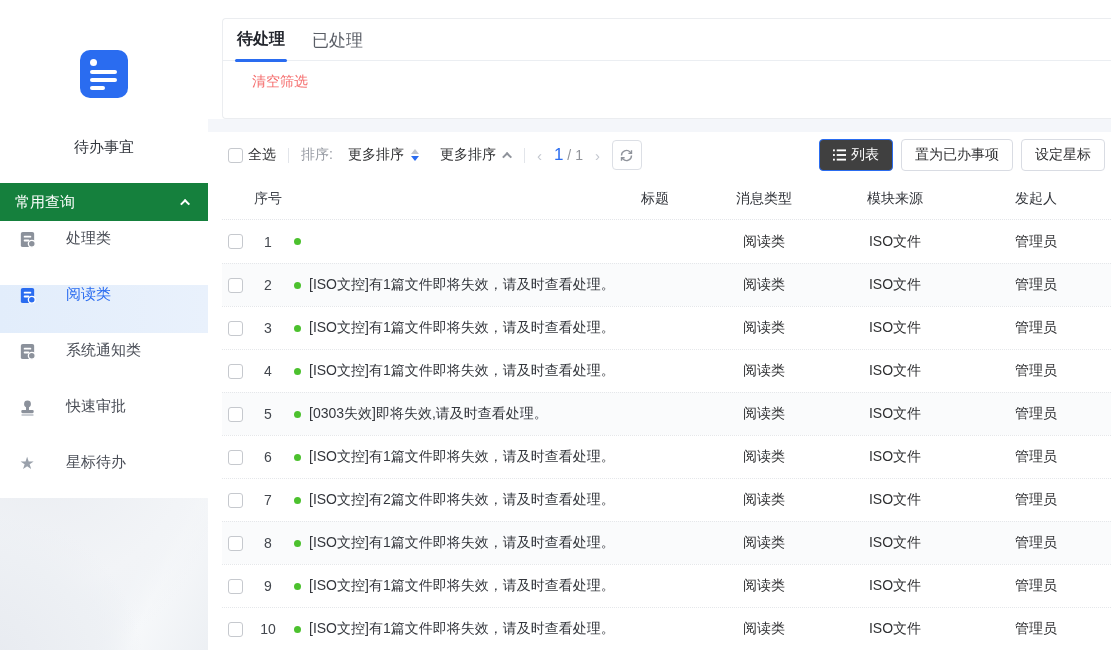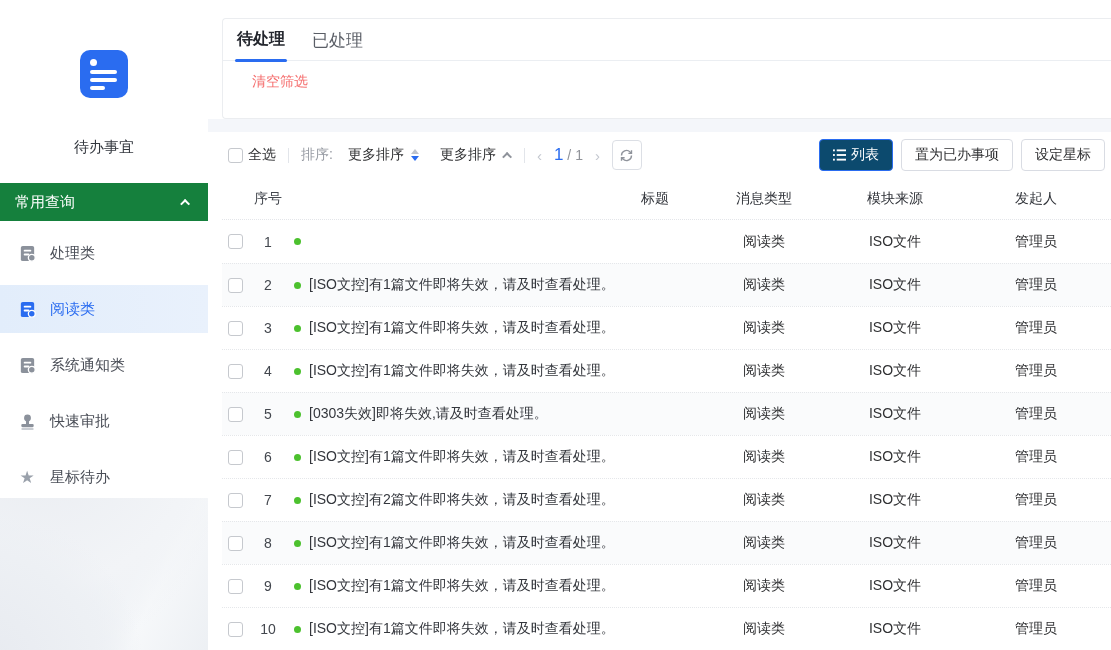--- a/index.html
+++ b/index.html
@@ -11,22 +11,22 @@
   .app-icon { width:48px; height:48px; margin:40px auto 0; background:#2a6cf0; border-radius:10px; position:relative; }
   .app-icon .dot { position:absolute; left:10px; top:9px; width:7px; height:7px; border-radius:50%; background:#fff; }
   .app-icon .l1 { position:absolute; left:10px; top:20px; width:27px; height:4px; border-radius:2px; background:#fff; }
   .app-icon .l2 { position:absolute; left:10px; top:28px; width:27px; height:4px; border-radius:2px; background:#fff; }
   .app-icon .l3 { position:absolute; left:10px; top:36px; width:15px; height:4px; border-radius:2px; background:#fff; }
   .app-label { margin-top:40px; text-align:center; font-size:15px; color:#34383f; }
   .section-header { margin-top:26px; height:38px; background:#15803d; display:flex; align-items:center;
     justify-content:space-between; padding:0 18px 0 15px; color:#fff; font-size:15px; }
   .chev-up-w { width:7px; height:7px; border-left:2px solid #fff; border-top:2px solid #fff; transform:rotate(45deg) translateY(2px); }
   .side-items { margin-top:8px; }
-  .side-item { height:48px; display:flex; align-items:center; padding-left:17px; margin-bottom:8px;
-    font-size:15px; color:#4a4e57; cursor:pointer; }
+  .side-item { height:48px; display:flex; align-items:flex-start; padding-left:17px; margin-bottom:8px;
+    font-size:15px; color:#4a4e57; cursor:pointer;gap:16px; }
   .side-item .ic { width:20px; height:20px; margin-right:13px; display:flex; align-items:center; justify-content:center; }
   .side-item.active { background:linear-gradient(90deg,#e2edfb 0%,#e9f1fc 100%); color:#2a6cf0; }
   .star-glyph { font-size:17px; color:#9aa1ab; line-height:1; }
   .side-deco { position:absolute; left:0; top:488px; width:208px; height:162px; overflow:hidden;
     background:
       radial-gradient(circle 210px at -10% 105%, #e7eaf0 0%, #edf0f4 55%, rgba(247,248,250,0) 78%),
       radial-gradient(circle 260px at 18% -40%, #e9ecf1 0%, #f2f4f7 60%, rgba(247,248,250,0) 85%),
       linear-gradient(115deg, #f1f3f6 0%, #e9edf2 45%, #f6f8fa 70%, #eceff3 100%); }
 
   
@@ -59,21 +59,21 @@
   .chev-up-g { display:inline-block; width:7px; height:7px; border-left:2px solid #8f939b; border-top:2px solid #8f939b;
     transform:rotate(45deg) translateY(2px); margin-left:9px; }
   .pg-arrow { color:#c3c7cf; font-size:15px; cursor:pointer; }
   .pg-cur { color:#2a6cf0; font-size:17px; margin:0 4px 0 12px; }
   .pg-rest { color:#909399; font-size:14px; margin-right:12px; }
   .refresh-btn { width:30px; height:30px; border:1px solid #dcdfe5; border-radius:4px; display:flex; align-items:center;
     justify-content:center; margin-left:12px; cursor:pointer; background:#fff; }
   .tb-spacer { flex:1; }
   .btn { height:32px; border-radius:4px; font-size:14px; display:inline-flex; align-items:center; justify-content:center;
     padding:0 13px; cursor:pointer; font-family:inherit; }
-  .btn-primary { background:#0c4a6e; border:1px solid #2a6cf0; color:#fff; }
+  .btn-primary { background:#404040; border:1px solid #2a6cf0; color:#fff; }
   .btn-plain { background:#fff; border:1px solid #d9dce3; color:#303133; margin-left:8px; }
   .btn .bicon { margin-right:5px; display:flex; }
   .btn-plain:last-child { margin-right:6px; }
 
   .thead { height:42px; display:flex; align-items:center; font-size:14px; color:#2f3238; font-weight:500;
     border-bottom:1px dotted #e3e5e9; }
   .trow { height:43px; display:flex; align-items:center; font-size:14px; }
   .trow + .trow { border-top:1px dotted #e5e7ea; }
   .trow:nth-child(3n+2) { background:#fafbfc; }
   .col-check { width:26px; display:flex; justify-content:center; flex:none; }

